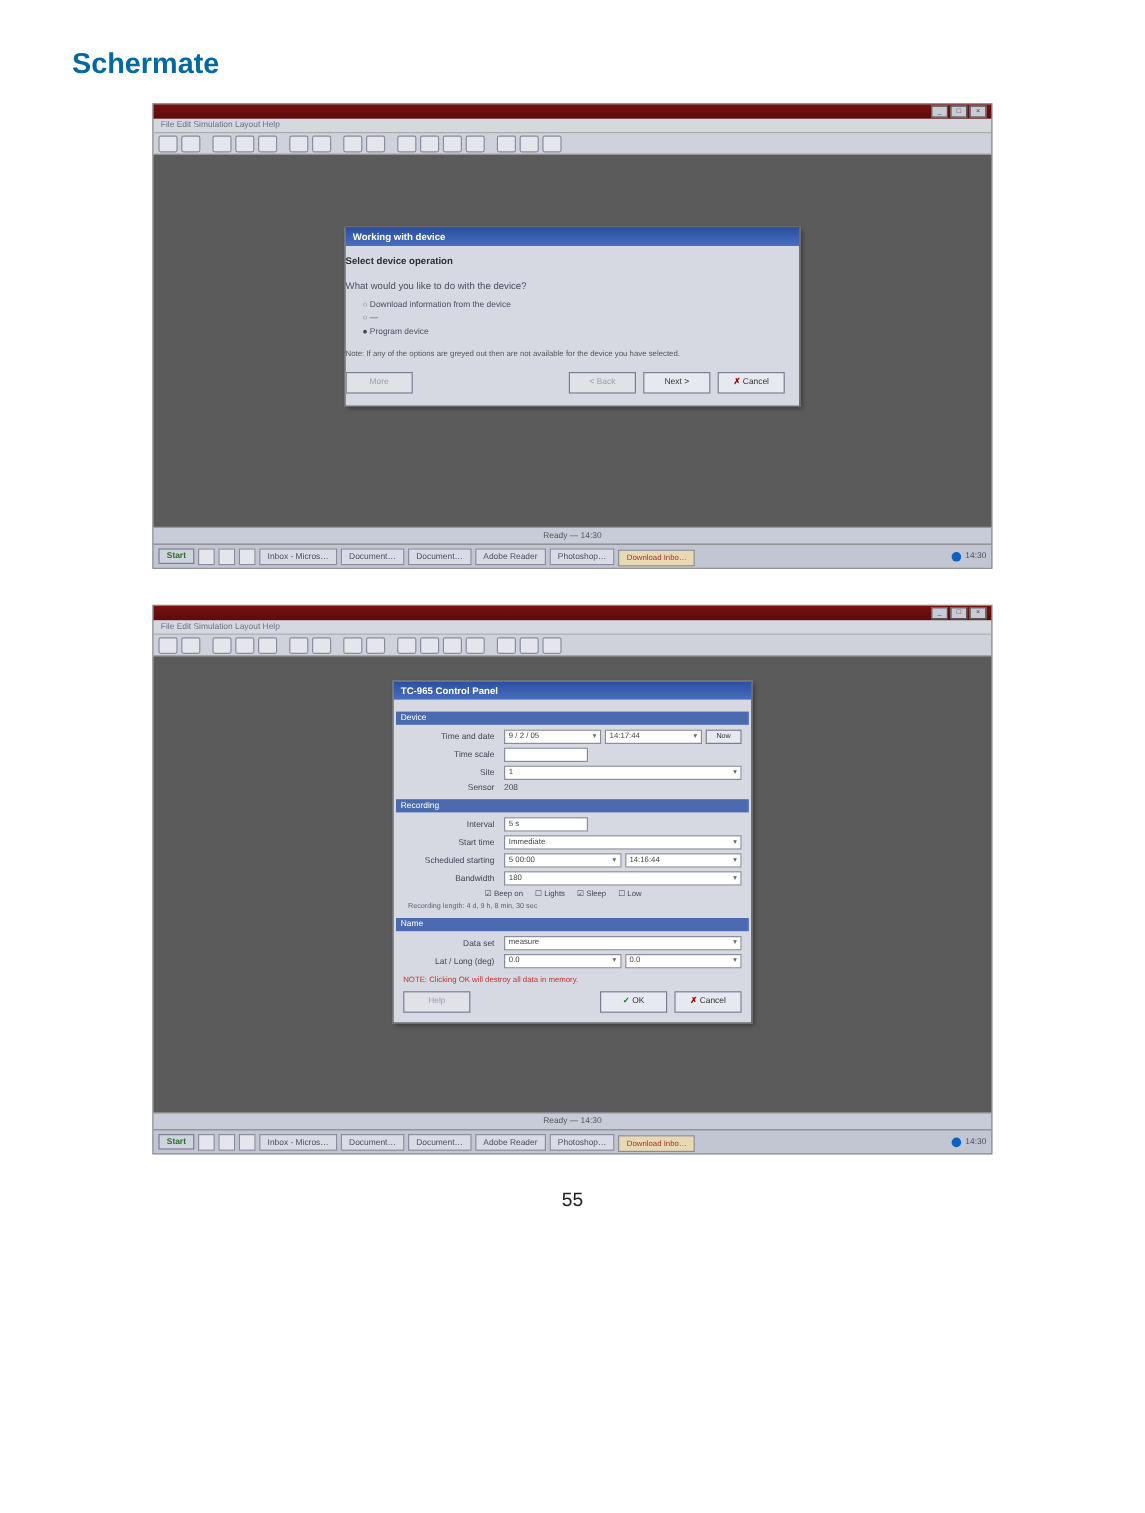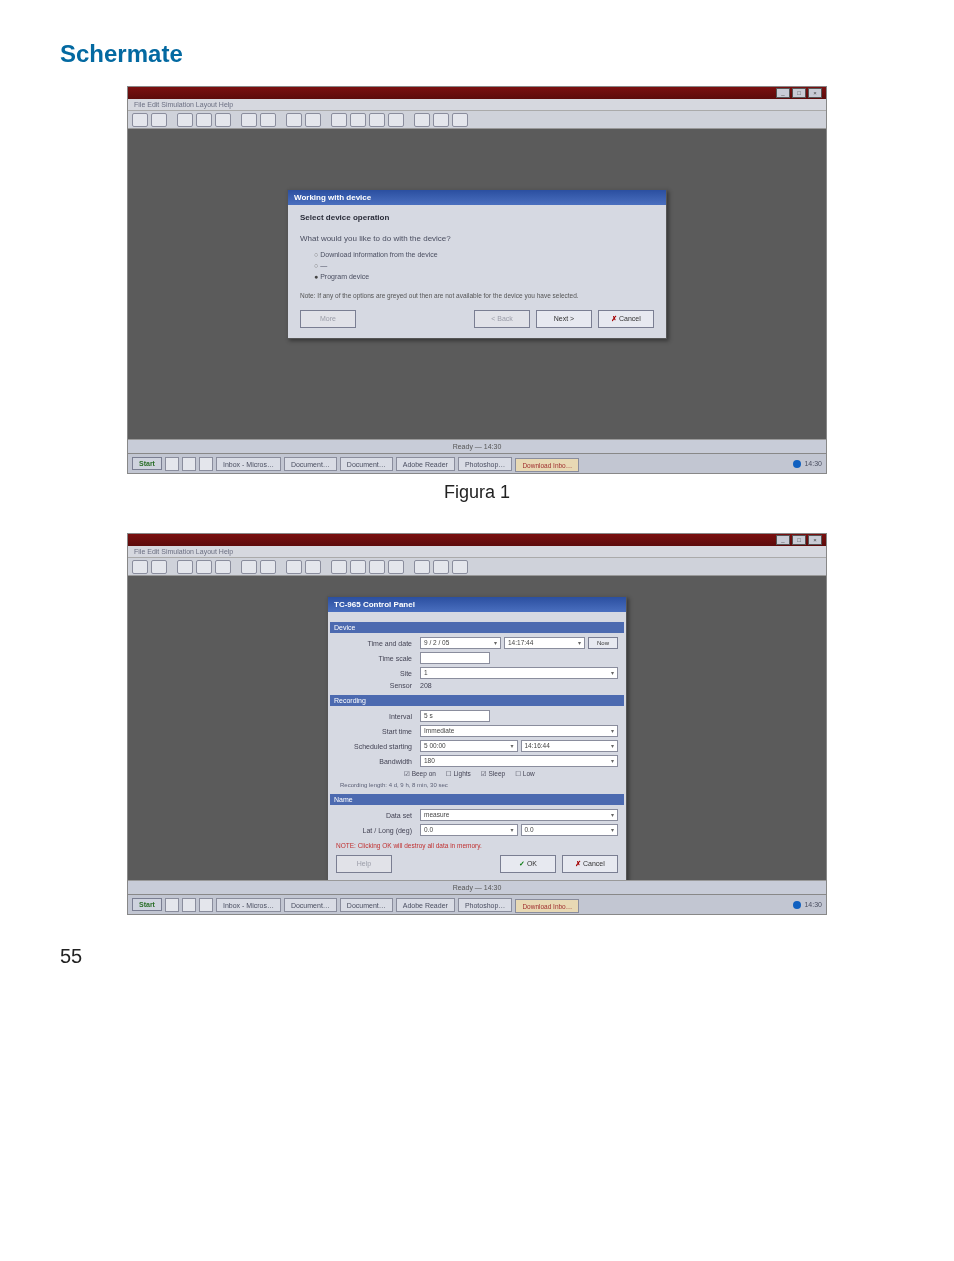--- a/index.html
+++ b/index.html
@@ -19,21 +19,22 @@
   .figure-wrap {
     text-align: center;
     margin: 0 auto 30px auto;
   }
   .caption {
     font-size: 18px;
     margin-top: 8px;
     color: #222;
   }
   .page-number {
-    font-size: 20px;
+    text-align: center;
+    font-size: 16px;
     margin-top: 30px;
     color: #222;
   }
   .screenshot {
     width: 700px;
     margin: 0 auto;
     background: #b2b6c2;
     border: 1px solid #888;
     font-size: 8px;
     color: #3a4050;
@@ -86,40 +87,40 @@
     border: 1px solid #8a8d9d;
     border-radius: 2px;
   }
   .tsep { width: 4px; }
   .viewport {
     background: #5b5b5b;
     height: 310px;
     position: relative;
     overflow: hidden;
   }
-  .s2 .viewport { height: 304px; }
+  .s2 .viewport { height: 380px; }
   .dialog {
     position: absolute;
     left: 50%;
     transform: translateX(-50%);
     background: #d6d9e2;
     border: 1px solid #555;
     box-shadow: 2px 2px 4px rgba(0,0,0,.4);
   }
   .d1 { top: 60px; width: 380px; }
   .d2 { top: 20px; width: 300px; }
   .dlg-title {
     background: linear-gradient(#2b4fa0,#4a6fbf);
     color: #fff;
     font-size: 8px;
     font-weight: bold;
     padding: 3px 6px;
   }
   .dlg-body {
-    padding: 8px 12px 10px 12px;
+    padding: 8px 12px 10px 0;
     font-size: 8px;
     color: #333;
   }
   .dlg-body .hdr {
     font-weight: bold;
     margin-bottom: 12px;
     color: #2a2d3a;
   }
   .dlg-body .question {
     margin: 6px 0 8px 0;
@@ -348,21 +349,20 @@
       <div class="taskitem">Document…</div>
       <div class="taskitem">Adobe Reader</div>
       <div class="taskitem">Photoshop…</div>
       <div class="taskitem active warn">Download Inbo…</div>
       <div class="tray">
         <div class="dot"></div>
         <span>14:30</span>
       </div>
     </div>
   </div>
-  <div class="caption">Figura 1</div>
 </div>
 
 <div class="figure-wrap">
   <div class="screenshot s2">
 
     <div class="titlebar">
       <span></span>
       <div class="winbtns">
         <div class="winbtn">_</div>
         <div class="winbtn">□</div>

